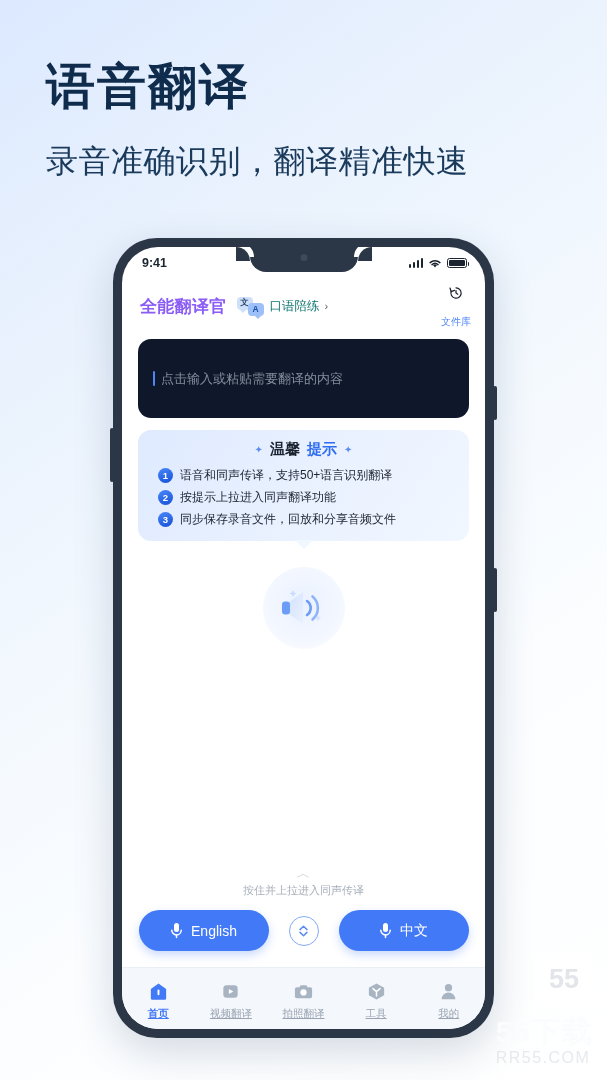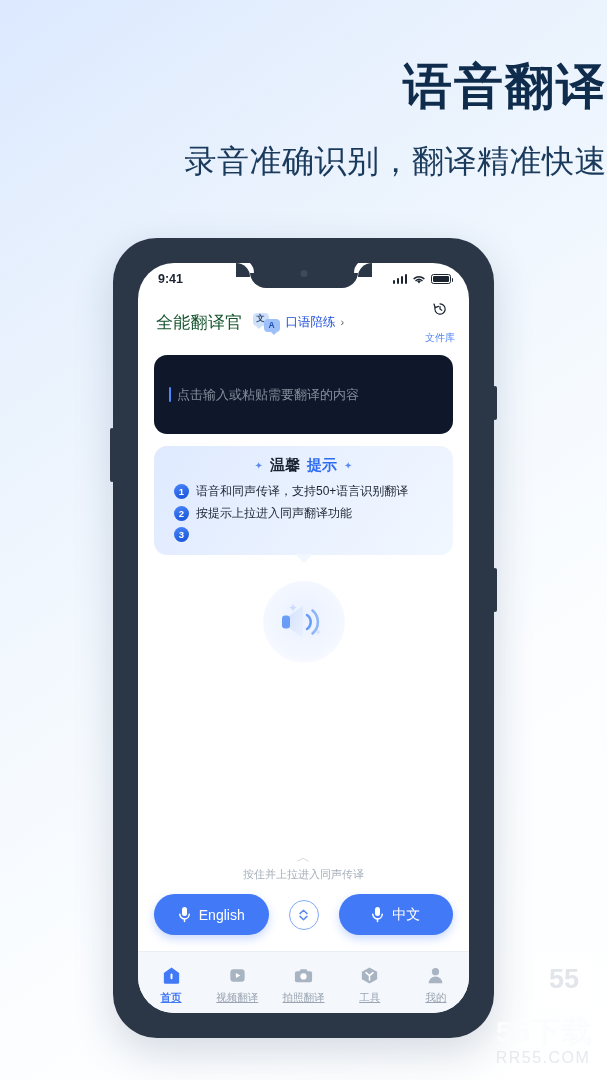--- a/index.html
+++ b/index.html
@@ -2,37 +2,37 @@
 <html><head>
 <meta charset="utf-8">
 <style>
   * { margin:0; padding:0; box-sizing:border-box; }
   html, body { width:607px; height:1080px; overflow:hidden; }
   body {
     font-family:"Liberation Sans","DejaVu Sans",sans-serif;
     background:linear-gradient(145deg,#dce9ff 0%,#e8f1fd 22%,#f2f8fe 45%,#fbfdff 68%,#ffffff 100%);
     position:relative;
   }
-  .page-head { text-align:right; padding-top:60px; }
+  .page-head { text-align:left; padding-top:60px;padding-left:46px; }
   .headline {
     font-size:49px; font-weight:bold; color:#0f2c4d;
     letter-spacing:2px; line-height:1.1;
   }
   .subhead {
     font-size:32px; color:#1a3a5c; margin-top:26px;
     letter-spacing:0.5px; font-weight:400;
   }
 
   
   .phone {
     position:absolute; left:113px; top:238px;
     width:381px; height:800px;
     background:#2b3646;
     border-radius:44px;
-    padding:25px;
+    padding:9px;
     box-shadow:0 14px 40px rgba(30,55,95,.18);
   }
   .side-btn { position:absolute; background:#2b3646; border-radius:3px; }
   .sb-left  { left:-3px;  top:190px; width:4px; height:54px; }
   .sb-right1{ right:-3px; top:148px; width:4px; height:34px; }
   .sb-right2{ right:-3px; top:330px; width:4px; height:44px; }
 
   .screen {
     position:relative; width:100%; height:100%;
     background:#ffffff; border-radius:36px; overflow:hidden;
@@ -66,32 +66,32 @@
   .bars i:nth-child(1){height:4px}.bars i:nth-child(2){height:6px}
   .bars i:nth-child(3){height:8px}.bars i:nth-child(4){height:10px}
   .batt { width:20px; height:10px; border:1.4px solid #1b2430;
     border-radius:2.5px; padding:1px; position:relative; }
   .batt::after { content:""; position:absolute; right:-3px; top:3px;
     width:1.5px; height:4px; background:#1b2430; border-radius:0 1px 1px 0; }
   .batt b { display:block; width:100%; height:100%; background:#1b2430; border-radius:1px; }
 
   
   .appbar { display:flex; align-items:center; padding:6px 14px 4px 18px; }
-  .app-title { font-size:17px; font-weight:normal; color:#14532d; letter-spacing:.3px; }
+  .app-title { font-size:17px; font-weight:bold; color:#8b5cf6; letter-spacing:.3px; }
   .badge { display:flex; align-items:center; margin-left:10px; gap:3px; }
   .bub { position:relative; width:30px; height:19px; }
   .bub span {
     position:absolute; display:flex; align-items:center; justify-content:center;
     font-size:8.5px; font-weight:bold; border-radius:4px;
   }
   .bub .b1 { left:0; top:0; width:16px; height:13px; background:#cfe0fb; color:#2f4a70; }
   .bub .b1::after{content:"";position:absolute;left:3px;bottom:-3px;border:3px solid transparent;border-top-color:#cfe0fb;border-bottom:0;}
   .bub .b2 { left:11px; top:6px; width:16px; height:13px; background:#9cc0f7; color:#1b4fb0; }
   .bub .b2::after{content:"";position:absolute;right:3px;bottom:-3px;border:3px solid transparent;border-top-color:#9cc0f7;border-bottom:0;}
-  .badge-text { font-size:12.5px; color:#1d4ed8; font-weight:500; }
+  .badge-text { font-size:12.5px; color:#0f766e; font-weight:500; }
   .badge-arrow { font-size:11px; color:#55606e; margin-left:2px; }
   .filelib { margin-left:auto; text-align:center; line-height:1; }
   .filelib .fi { font-size:15px; color:#1b2430; display:block; }
   .filelib .fl { font-size:10px; color:#4f86f7; margin-top:14px; display:block; }
 
   
   .inputbox {
     margin:8px 16px 0; background:#0f172a; border-radius:13px;
     height:79px; display:flex; align-items:center; padding:0 15px;
   }
@@ -245,20 +245,21 @@
       <div class="tip-row">
         <span class="num">1</span>
         <span class="tip-text">语音和同声传译，支持50+语言识别翻译</span>
       </div>
       <div class="tip-row">
         <span class="num">2</span>
         <span class="tip-text">按提示上拉进入同声翻译功能</span>
       </div>
       <div class="tip-row">
         <span class="num">3</span>
+        <span class="tip-text">同步保存录音文件，回放和分享音频文件</span>
       </div>
     </div>
 
     <div class="illus">
       <div class="illus-circle">
         <svg width="62" height="52" viewBox="0 0 62 52">
           <defs>
             <linearGradient id="spg" x1="0" y1="0" x2="1" y2="1">
               <stop offset="0%" stop-color="#d3e2fd"></stop>
               <stop offset="100%" stop-color="#eaf1fe"></stop>

